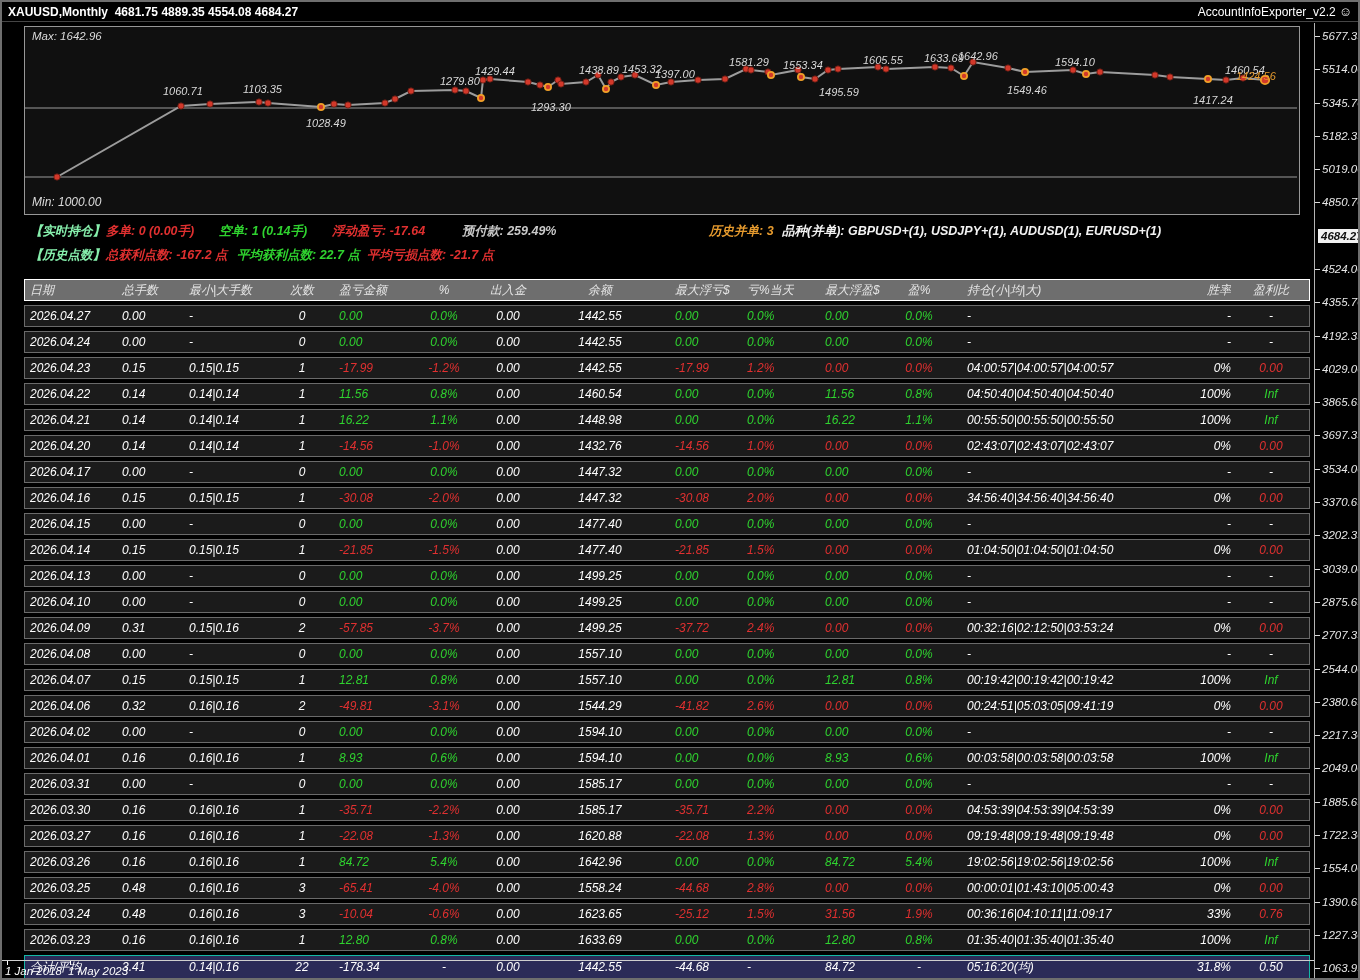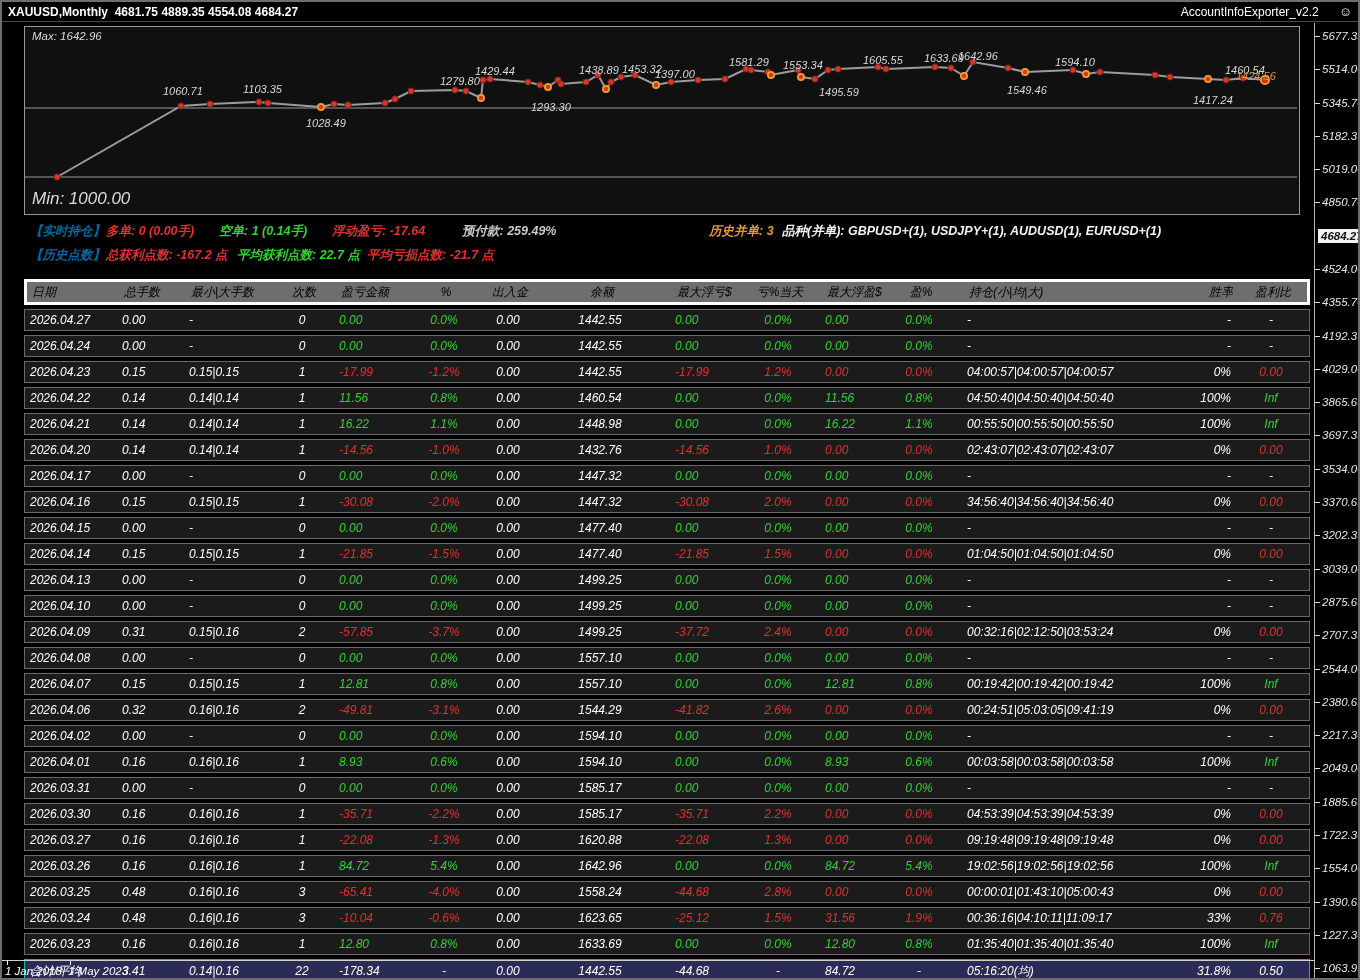--- a/index.html
+++ b/index.html
@@ -2,59 +2,59 @@
 <html><head>
 <meta charset="utf-8">
 <style>
   html,body{margin:0;padding:0;background:#000;}
   .window{position:relative;width:1360px;height:980px;box-sizing:border-box;
     border:2px solid #6e6e6e;background:#000;overflow:hidden;
     font-family:"Liberation Sans","DejaVu Sans",sans-serif;}
   .titlebar{height:19px;display:flex;justify-content:space-between;align-items:center;
     padding:0 6px;color:#fff;font-size:12px;border-bottom:1px solid #454545;}
   .titlebar .tleft{font-weight:700;white-space:pre;}
-  .titlebar .tright{display:flex;gap:20px;font-size:12px;}
+  .titlebar .tright{display:flex;gap:3px;font-size:12px;}
   .smiley{font-size:13px;line-height:13px;color:#fff;cursor:pointer;}
   .main{position:absolute;top:21px;left:0;right:0;bottom:0;font-style:italic;}
 
   
   .chart-panel{position:absolute;left:22px;top:3px;width:1274px;height:187px;
     border:1px solid #979797;background:#101010;}
   .chart-panel svg{position:absolute;left:0;top:0;}
   .maxlab{position:absolute;left:7px;top:3px;color:#dcdcdc;font-size:11.5px;}
-  .minlab{position:absolute;left:7px;bottom:5px;color:#dcdcdc;font-size:17px;}
+  .minlab{position:absolute;left:7px;bottom:5px;color:#dcdcdc;font-size:12px;}
 
   
   .seg{position:absolute;font-size:12.5px;font-weight:700;white-space:pre;}
-  .yellow{color:#0369a1}.red{color:#e03030}.green{color:#2fd32f}
+  .yellow{color:#86efac}.red{color:#e03030}.green{color:#2fd32f}
   .gray{color:#c9c9c9}.orange{color:#e59a2e}.white{color:#f2f2f2}
 
   
   .table{position:absolute;left:22px;top:256px;width:1286px;}
   .trow{display:grid;
     grid-template-columns:88px 64px 100px 50px 92px 50px 78px 106px 94px 62px 76px 68px 226px 52px 80px;
     height:20px;line-height:20px;font-size:12px;background:#1b1b1b;
     border:1px solid #6a6a6a;margin-bottom:4px;color:#fff;}
   .trow>span{overflow:hidden;white-space:nowrap;}
   .trow>span:nth-child(1){padding-left:5px;}
   .trow>span:nth-child(2){padding-left:9px;}
   .trow>span:nth-child(3){padding-left:12px;}
   .trow>span:nth-child(4){text-align:center;}
   .trow>span:nth-child(5){padding-left:12px;}
   .trow>span:nth-child(6){text-align:center;}
   .trow>span:nth-child(7){text-align:center;}
   .trow>span:nth-child(8){text-align:center;}
   .trow>span:nth-child(9){padding-left:22px;}
-  .trow>span:nth-child(10){text-align:center;}
+  .trow>span:nth-child(10){}
   .trow>span:nth-child(11){padding-left:16px;}
   .trow>span:nth-child(12){text-align:center;}
   .trow>span:nth-child(13){padding-left:14px;}
   .trow>span:nth-child(14){text-align:right;}
   .trow>span:nth-child(15){text-align:center;}
-  .thead-row{background:#6e6e6e;color:#000000;border:3px solid #ffffff;}
+  .thead-row{background:#6e6e6e;color:#e5e5e5;border:1px solid #ffffff;}
   .sum-row{background:#2b2b58;border:1px solid #14b8a6;height:22px;line-height:22px;}
   .pos{color:#2fd32f}.neg{color:#e03030}
 
   
   .axis{position:absolute;left:1312px;top:0;right:0;bottom:0;border-left:1px solid #b4b4b4;}
   .axlab{position:absolute;left:7px;height:14px;line-height:14px;color:#e8e8e8;font-size:11.5px;}
   .axlab .tick{position:absolute;left:-7px;top:7px;width:5px;height:1px;background:#dadada;}
   .axlab.cur{background:#f2f2f2;color:#101010;padding:0 3px;left:3px;font-weight:700;}
 
   

